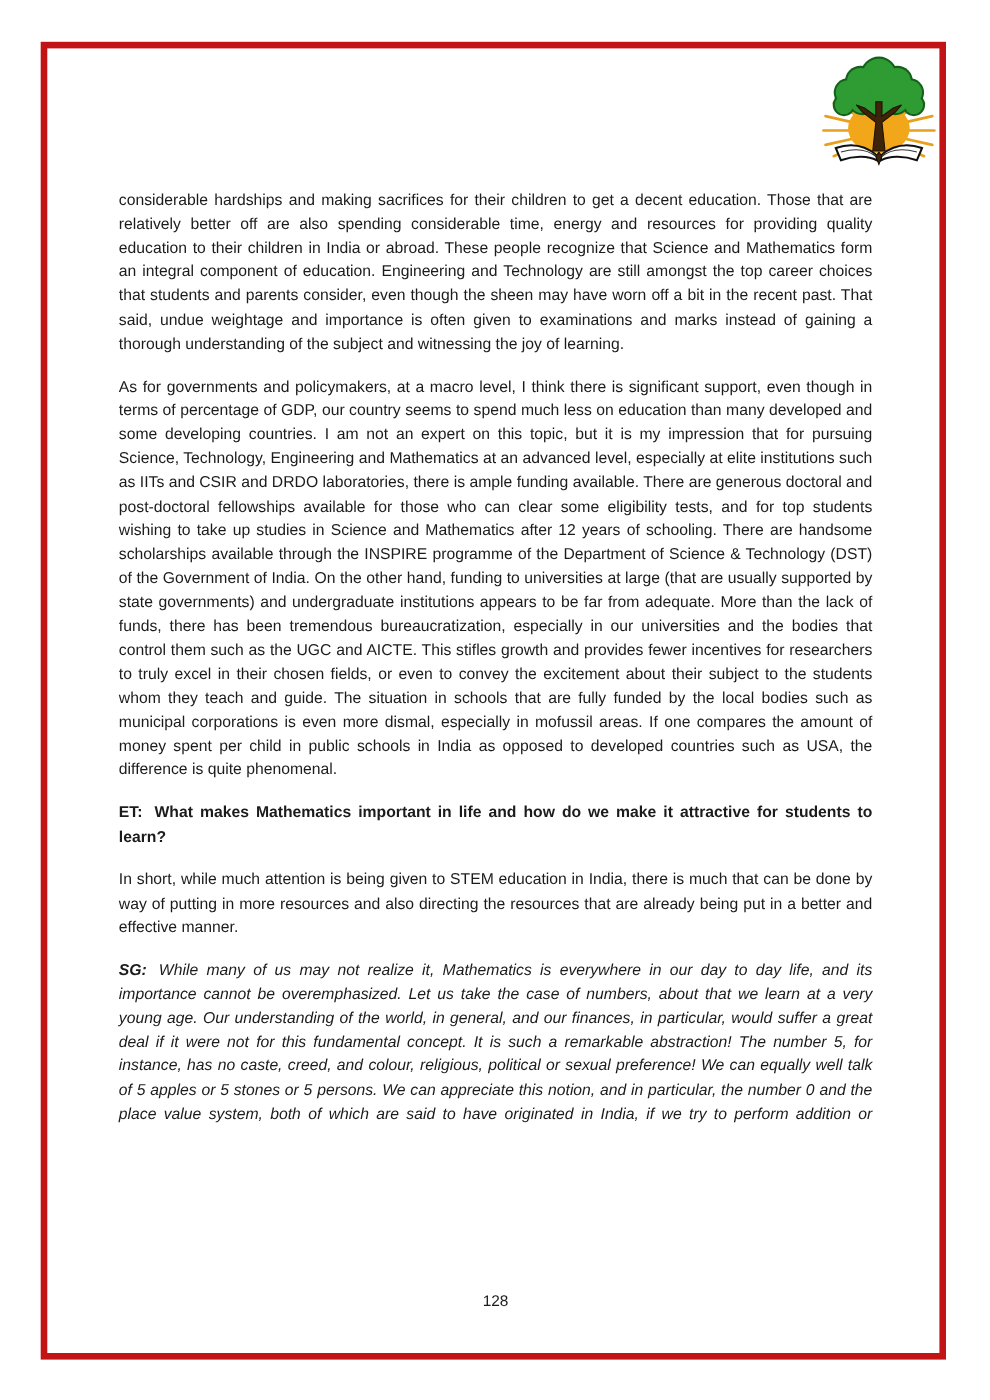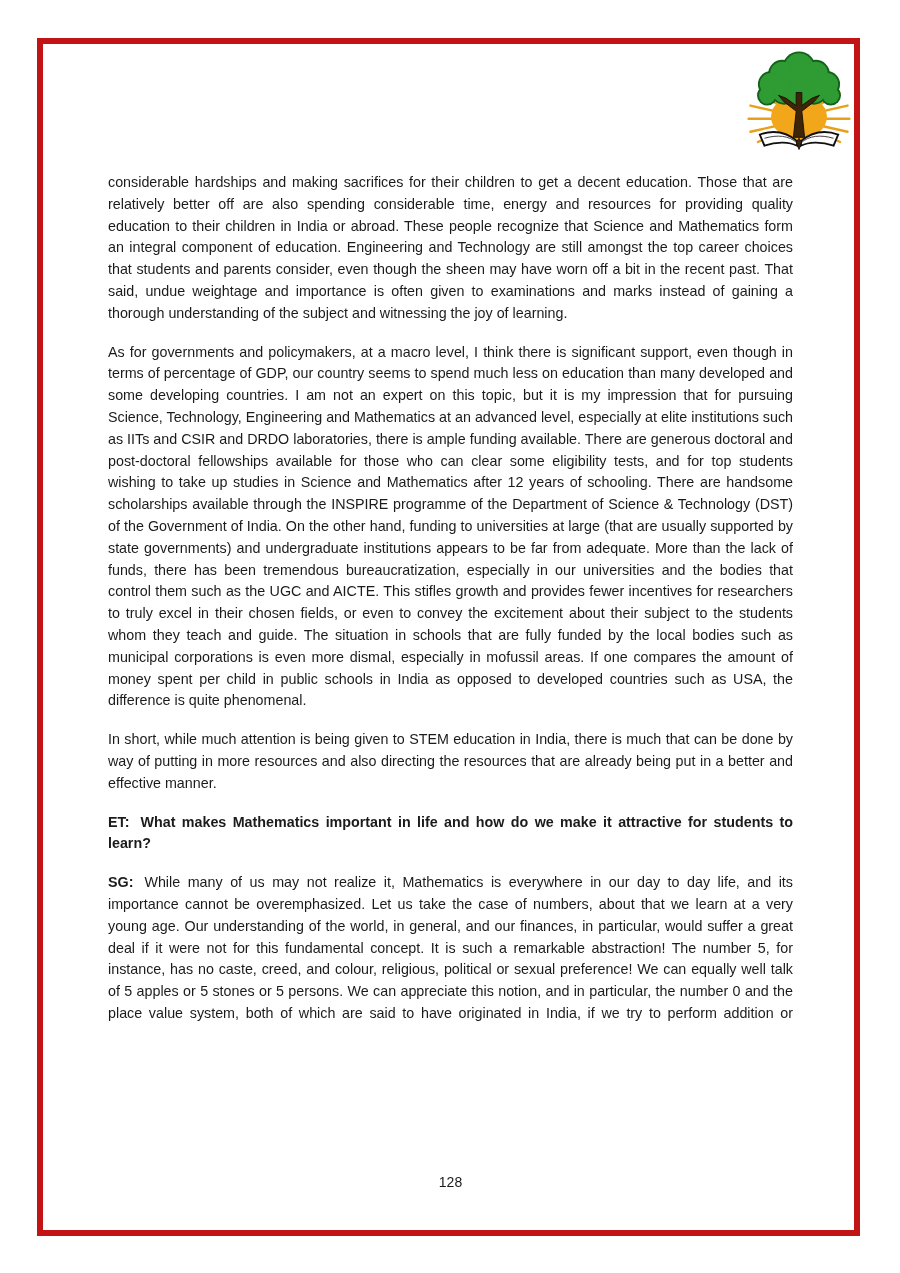--- a/index.html
+++ b/index.html
@@ -37,21 +37,21 @@
     left: 108px; top: 155px;
     width: 685px;
     color: var(--text-black, #1B1B1B);
     font-size: 14.3px;
     line-height: 21.8px;
     text-align: justify;
   }
   .para { margin: 17px 0 16px 0; }
   .bold { font-weight: bold; }
   .speaker { font-weight: bold; padding-right: 11px; }
-  .cont { text-align-last: justify; }
+  .cont { text-align-last: justify; font-style: italic; }
   .page-number {
     position: absolute;
     left: 108px; top: 1174px;
     width: 685px;
     text-align: center;
     color: var(--text-black, #1B1B1B);
     font-size: 14px;
   }
 </style>
 </head>
@@ -105,18 +105,18 @@
     <path class="page" d="M62,104 C74,94 88,92 102,97 L97,109 C83,104 70,105 62,109 Z"></path>
     <path class="pageline" d="M23,101 C37,97 49,98 58,106"></path>
     <path class="pageline" d="M97,101 C83,97 71,98 62,106"></path>
     <path class="spine" d="M57,105 L60,113 L63,105 L60,101 Z"></path>
   </g>
 </svg>
 
 <div class="content">
   <p class="para">considerable hardships and making sacrifices for their children to get a decent education. Those that are relatively better off are also spending considerable time, energy and resources for providing quality education to their children in India or abroad. These people recognize that Science and Mathematics form an integral component of education. Engineering and Technology are still amongst the top career choices that students and parents consider, even though the sheen may have worn off a bit in the recent past. That said, undue weightage and importance is often given to examinations and marks instead of gaining a thorough understanding of the subject and witnessing the joy of learning.</p>
   <p class="para">As for governments and policymakers, at a macro level, I think there is significant support, even though in terms of percentage of GDP, our country seems to spend much less on education than many developed and some developing countries. I am not an expert on this topic, but it is my impression that for pursuing Science, Technology, Engineering and Mathematics at an advanced level, especially at elite institutions such as IITs and CSIR and DRDO laboratories, there is ample funding available. There are generous doctoral and post-doctoral fellowships available for those who can clear some eligibility tests, and for top students wishing to take up studies in Science and Mathematics after 12 years of schooling. There are handsome scholarships available through the INSPIRE programme of the Department of Science &amp; Technology (DST) of the Government of India. On the other hand, funding to universities at large (that are usually supported by state governments) and undergraduate institutions appears to be far from adequate. More than the lack of funds, there has been tremendous bureaucratization, especially in our universities and the bodies that control them such as the UGC and AICTE. This stifles growth and provides fewer incentives for researchers to truly excel in their chosen fields, or even to convey the excitement about their subject to the students whom they teach and guide. The situation in schools that are fully funded by the local bodies such as municipal corporations is even more dismal, especially in mofussil areas. If one compares the amount of money spent per child in public schools in India as opposed to developed countries such as USA, the difference is quite phenomenal.</p>
+  <p class="para bold"><span class="speaker">ET:</span><span>What makes Mathematics important in life and how do we make it attractive for students to learn?</span></p>
   <p class="para">In short, while much attention is being given to STEM education in India, there is much that can be done by way of putting in more resources and also directing the resources that are already being put in a better and effective manner.</p>
-  <p class="para bold"><span class="speaker">ET:</span><span>What makes Mathematics important in life and how do we make it attractive for students to learn?</span></p>
   <p class="para cont"><span class="speaker">SG:</span><span>While many of us may not realize it, Mathematics is everywhere in our day to day life, and its importance cannot be overemphasized. Let us take the case of numbers, about that we learn at a very young age. Our understanding of the world, in general, and our finances, in particular, would suffer a great deal if it were not for this fundamental concept. It is such a remarkable abstraction! The number 5, for instance, has no caste, creed, and colour, religious, political or sexual preference! We can equally well talk of 5 apples or 5 stones or 5 persons. We can appreciate this notion, and in particular, the number 0 and the place value system, both of which are said to have originated in India, if we try to perform addition or</span></p>
 </div>
 
 <div class="page-number">128</div>
 
 </body></html>

